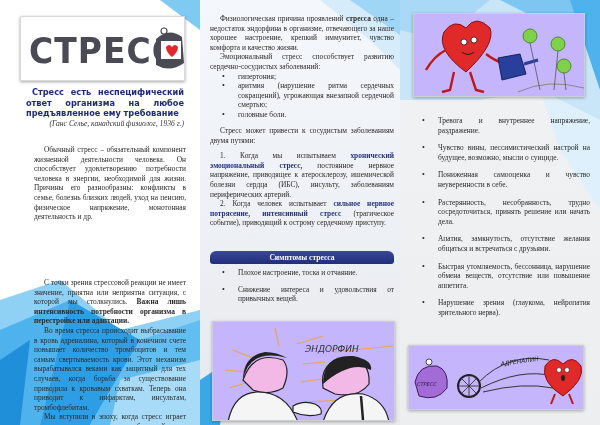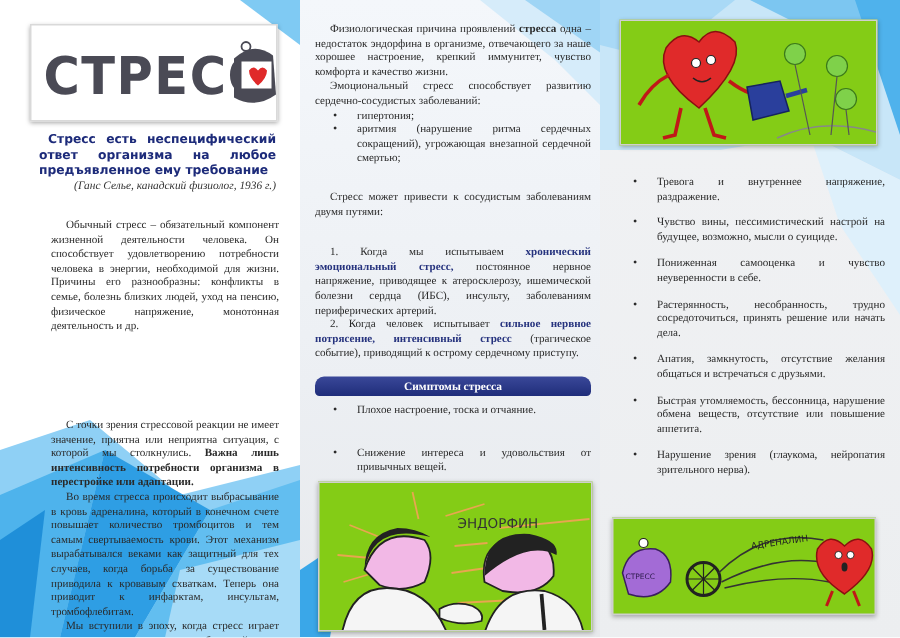--- a/index.html
+++ b/index.html
@@ -29,21 +29,21 @@
   
   .mt1 { position: absolute; left: 10px; top: 14px; width: 184px; }
   .bul { list-style: none; padding-left: 0; }
   .bul li { position: relative; padding-left: 28px; text-align: justify; }
   .bul li::before { content: "\2022"; position: absolute; left: 12px; top: 0; font-size: 8px; }
   .mt2 { position: absolute; left: 10px; top: 126px; width: 184px; }
   .blue-bold { color: #26337e; font-weight: bold; }
 
   .symptoms-bar { position: absolute; left: 210px; top: 251px; width: 184px; height: 13px; border-radius: 6px 6px 3px 3px; background: linear-gradient(180deg, #3a4899 0%, #1f2d7a 100%); color: #fff; font-weight: bold; font-size: 7.6px; text-align: center; line-height: 13px; }
 
-  .img-box { position: absolute; background: #84cc16; border: 1px solid #cfcfcf; box-shadow: 0 1px 3px rgba(0,0,0,0.3); overflow: hidden; }
+  .img-box { position: absolute; background: #c4b5fd; border: 1px solid #cfcfcf; box-shadow: 0 1px 3px rgba(0,0,0,0.3); overflow: hidden; font-style: italic; }
   .img-endorphin { left: 212px; top: 321px; width: 183px; height: 100px; }
   .img-heart { left: 413px; top: 13px; width: 172px; height: 84px; }
   .img-adrenaline { left: 408px; top: 345px; width: 176px; height: 65px; }
 
   .rt1 { position: absolute; left: 410px; top: 116px; width: 180px; }
   .rt1 .bul li { margin-bottom: 8px; padding-left: 28px; }
 </style>
 </head>
 <body>
 
@@ -87,35 +87,36 @@
     <polygon points="150,0 200,0 200,35" fill="#9fd5f5"></polygon>
     <polygon points="0,380 30,360 20,425 0,425" fill="#3aa7e8"></polygon>
   </svg>
 
   <div class="body-text mt1">
     <p><span>Физиологическая причина проявлений</span> <span class="bold">стресса</span> <span>одна – недостаток эндорфина в организме, отвечающего за наше хорошее настроение, крепкий иммунитет, чувство комфорта и качество жизни.</span></p>
     <p>Эмоциональный стресс способствует развитию сердечно-сосудистых заболеваний:</p>
     <ul class="bul">
       <li>гипертония;</li>
       <li>аритмия (нарушение ритма сердечных сокращений), угрожающая внезапной сердечной смертью;</li>
+      <li>головные боли.</li>
     </ul>
   </div>
 
   <div class="body-text mt2">
-    <p style="margin-bottom:18px;">Стресс может привести к сосудистым заболеваниям двумя путями:</p>
+    <p style="margin-bottom:6px;">Стресс может привести к сосудистым заболеваниям двумя путями:</p>
     <p><span>1. Когда мы испытываем</span> <span class="blue-bold">хронический эмоциональный стресс,</span> <span>постоянное нервное напряжение, приводящее к атеросклерозу, ишемической болезни сердца (ИБС), инсульту, заболеваниям периферических артерий.</span></p>
     <p><span>2. Когда человек испытывает</span> <span class="blue-bold">сильное нервное потрясение, интенсивный стресс</span> <span>(трагическое событие), приводящий к острому сердечному приступу.</span></p>
   </div>
 </div>
 
 <div class="symptoms-bar">Симптомы стресса</div>
 
 <div class="body-text" style="position:absolute;left:210px;top:268px;width:184px;">
   <ul class="bul">
-    <li style="margin-bottom:19px;">Плохое настроение, тоска и отчаяние.</li>
+    <li style="margin-bottom:7px;">Плохое настроение, тоска и отчаяние.</li>
     <li>Снижение интереса и удовольствия от привычных вещей.</li>
   </ul>
 </div>
 
 <div class="img-box img-endorphin">
   <svg width="183" height="100" viewBox="0 0 183 100">
     <g stroke="#e8a650" stroke-width="1.2">
       <line x1="20" y1="28" x2="40" y2="36"></line>
         <line x1="12" y1="48" x2="34" y2="50"></line>
       <line x1="16" y1="66" x2="36" y2="60"></line>

